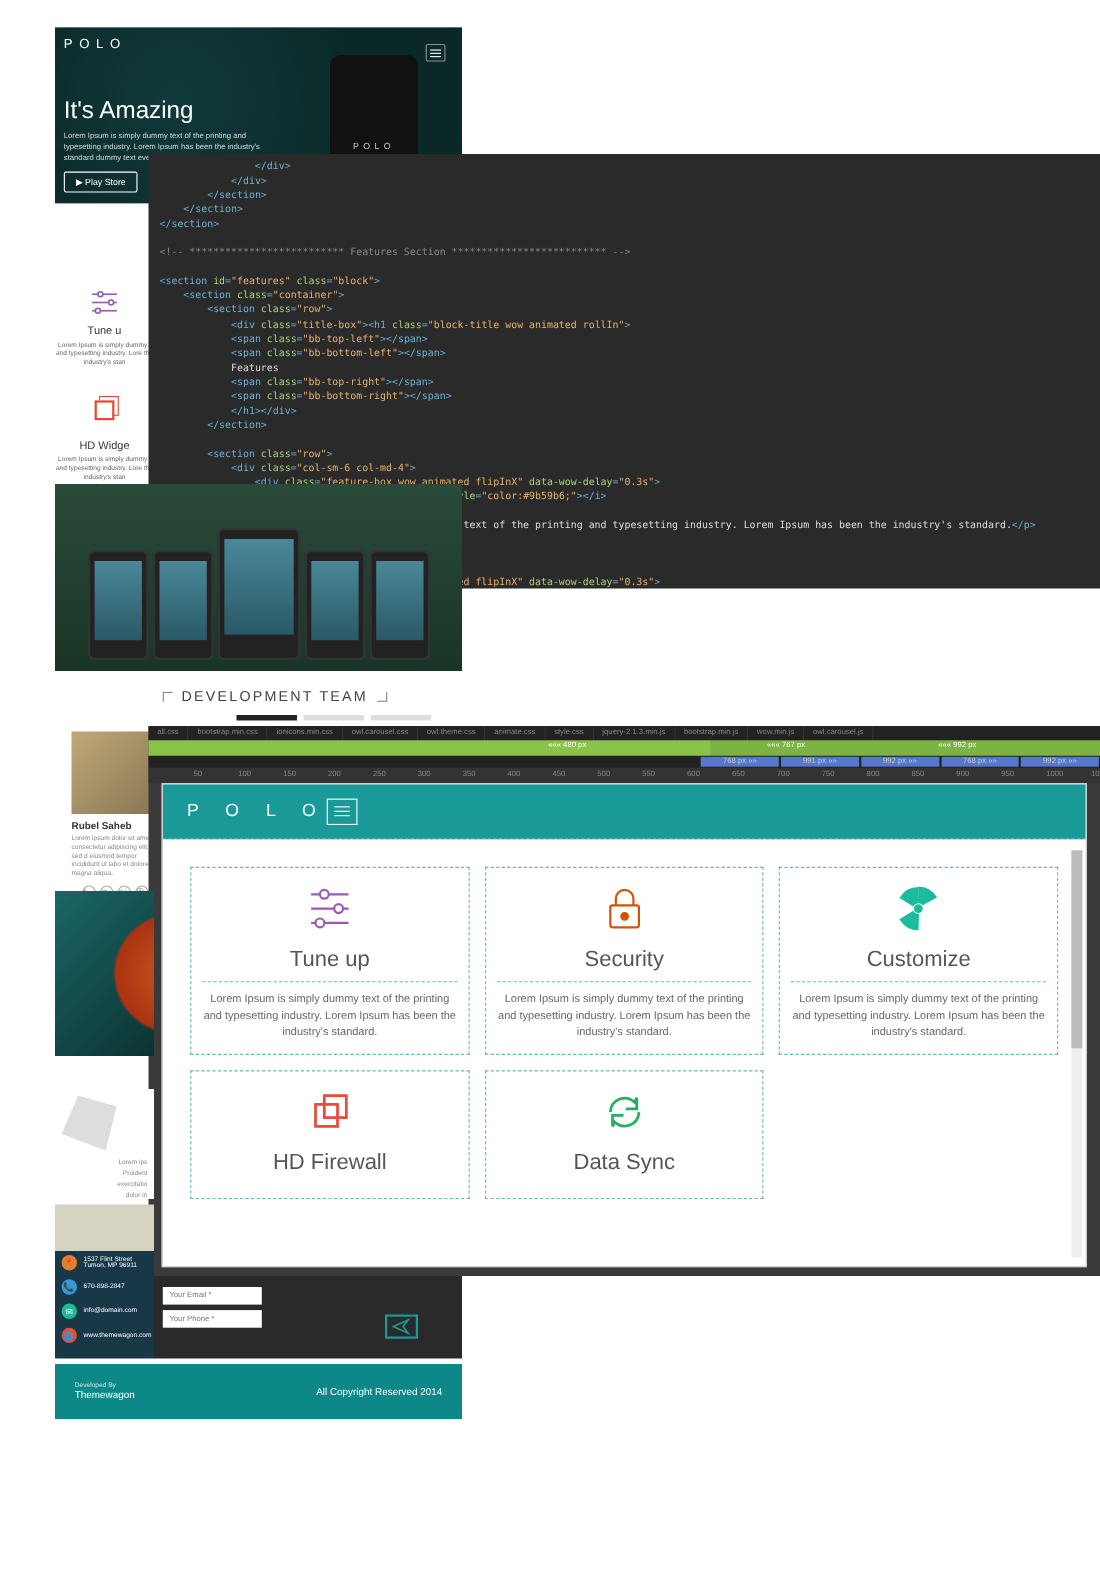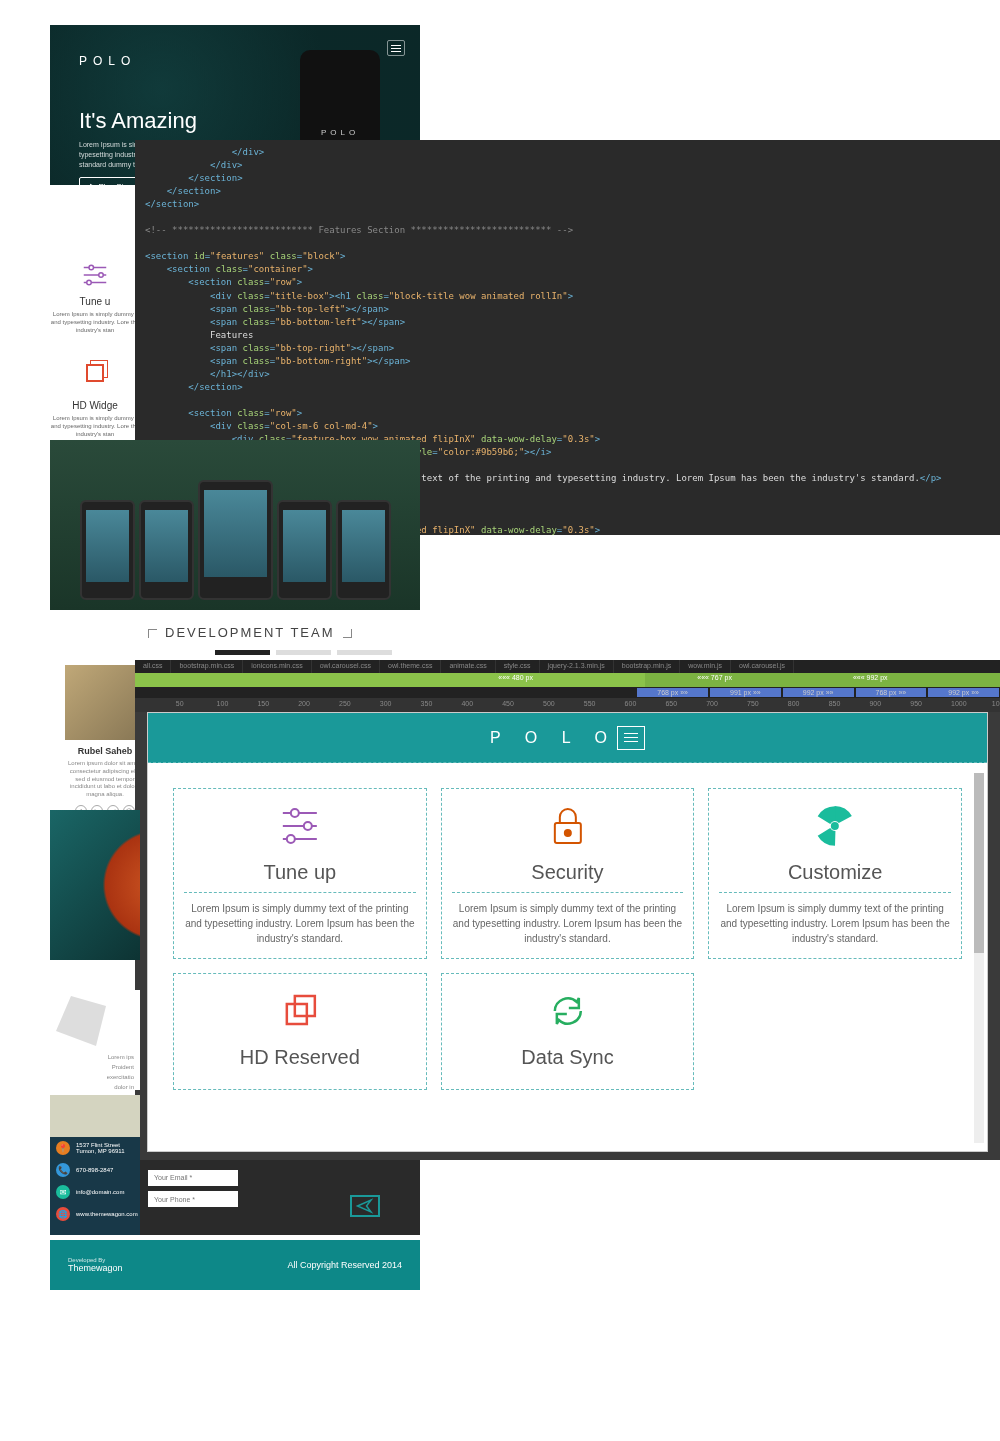--- a/index.html
+++ b/index.html
@@ -1,19 +1,19 @@
 <!DOCTYPE html>
 <html><head>
 <meta charset="utf-8">
 <style>
 * { margin: 0; padding: 0; box-sizing: border-box; }
 body { font-family: Arial, sans-serif; background: #fff; width: 1000px; }
 
 
-.hero { position: relative; width: 370px; height: 160px; margin: 25px 0 0 50px; background: linear-gradient(rgba(10,40,40,.6),rgba(10,40,40,.6)), radial-gradient(circle at 30% 40%, #1a5555 0%, #0d2828 60%); color: #fff; padding: 29px; overflow: hidden; }
+.hero { position: relative; width: 370px; height: 160px; margin: 25px 0 0 50px; background: linear-gradient(rgba(10,40,40,.6),rgba(10,40,40,.6)), radial-gradient(circle at 30% 40%, #1a5555 0%, #0d2828 60%); color: #fff; padding: 8px; overflow: hidden; }
 .hero-logo { letter-spacing: 6px; font-size: 12px; font-weight: 300; }
 .menu-btn { position: absolute; top: 15px; right: 15px; width: 18px; height: 16px; border: 1px solid rgba(255,255,255,.5); border-radius: 2px; display:flex; align-items:center; justify-content:center; }
 .menu-btn span { display:block; width:10px; height:1px; background:#fff; box-shadow:0 -3px 0 #fff, 0 3px 0 #fff; }
 .hero h1 { font-size: 22px; font-weight: 400; margin-top: 40px; }
 .hero .tag { font-size: 7px; line-height: 1.4; opacity: .8; max-width: 180px; margin-top: 6px; }
 .play { display:inline-block; border:1px solid #fff; padding:4px 10px; font-size:8px; margin-top:8px; border-radius:2px; }
 .phone { position:absolute; right:40px; top:25px; width:80px; height:140px; background:#111; border-radius:10px; padding:18px 6px; }
 .phone::after { content:"POLO"; display:block; color:#ccc; font-size:8px; letter-spacing:4px; text-align:center; margin-top:60px; }
 
 
@@ -34,39 +34,39 @@
 .devices .dev.big{width:75px;height:120px;}
 .devices .dev .scr{margin:8px 4px;height:75%;background:linear-gradient(#4a8899,#2a5866);}
 
 
 .team-hdr { position:absolute; left:140px; top:625px; font-size:13px; letter-spacing:2px; color:#444; }
 .team-hdr::before,.team-hdr::after{content:"";display:inline-block;width:8px;height:8px;border:1px solid #888;vertical-align:middle;margin:0 8px;}
 .team-hdr::before{border-right:none;border-bottom:none;}
 .team-hdr::after{border-left:none;border-top:none;}
 .tabs{position:absolute;left:215px;top:650px;display:flex;gap:6px;}
 .tabs span{width:55px;height:5px;background:#ddd;}.tabs span.act{background:#222;}
-.member{position:absolute;left:65px;top:665px;width:80px;text-align:center;}
+.member{position:absolute;left:65px;top:665px;width:80px;}
 .member .photo{width:75px;height:75px;background:linear-gradient(135deg,#c0a878 0%,#887755 100%);}
 .member h4{font-size:9px;margin-top:6px;color:#333;}
 .member p{font-size:6px;color:#888;line-height:1.3;margin:4px 0 6px;}
 .socials{display:flex;justify-content:center;gap:4px;}
 .socials span{width:12px;height:12px;border:1px solid #aaa;border-radius:50%;font-size:7px;line-height:11px;color:#888;}
 
 
 .devtools{position:absolute;left:135px;top:660px;width:865px;height:500px;background:#3a3a3a;}
 .filebar{background:#222;height:13px;display:flex;font-size:7px;color:#888;}
 .filebar span{padding:2px 8px;border-right:1px solid #333;}
 .bp-bar{height:14px;background:linear-gradient(to right,#8bc34a 0%,#8bc34a 59%,#7cb342 59%,#7cb342 100%);position:relative;font-size:7px;color:#fff;}
 .bp-bar .m{position:absolute;top:1px;}
 .bp-strip{background:#222;font-size:7px;color:#ccc;display:flex;justify-content:flex-end;gap:2px;padding:1px;}
 .bp-strip span{background:#5577cc;padding:1px 20px;}
 .ruler{background:#333;height:14px;position:relative;color:#888;font-size:7px;}
 .ruler span{position:absolute;top:2px;}
 .preview{background:#fff;margin:0 12px 12px;height:440px;position:relative;overflow:hidden;border:1px solid #ccc;}
-.pv-hdr{height:50px;background:#1a9999;display:flex;align-items:center;justify-content:center;padding:0 22px;border-bottom:1px dashed rgba(255,255,255,.3);}
+.pv-hdr{height:50px;background:#1a9999;display:flex;align-items:center;justify-content:flex-start;padding:0 22px;border-bottom:1px dashed rgba(255,255,255,.3);}
 .pv-hdr .lg{color:#fff;letter-spacing:10px;font-size:16px;font-weight:300;}
 .pv-menu{width:28px;height:24px;border:1px solid #fff;display:flex;align-items:center;justify-content:center;}
 .pv-menu span{width:14px;height:1px;background:#fff;box-shadow:0 -4px 0 #fff,0 4px 0 #fff;}
 .feat-grid{display:grid;grid-template-columns:repeat(3,1fr);gap:14px;padding:25px;}
 .fbox{border:1px dashed #6bb;padding:12px 10px;text-align:center;}
 .fbox .ic{height:50px;display:flex;align-items:center;justify-content:center;margin-bottom:10px;}
 .fbox h2{font-size:20px;font-weight:400;color:#555;margin:8px 0;}
 .fbox p{font-size:10px;color:#666;line-height:1.5;border-top:1px dashed #6bb;padding-top:8px;}
 .scroll-track{position:absolute;right:3px;top:60px;width:10px;height:370px;background:#eee;}
 .scroll-thumb{width:100%;height:180px;background:#bbb;}
@@ -306,21 +306,21 @@
   </div>
   <div class="fbox">
     <div class="ic">
             <svg viewBox="0 0 50 50">
               <g stroke="#e74c3c" stroke-width="2.5" fill="none">
                 <rect x="12" y="18" width="20" height="20"></rect>
                 <rect x="20" y="10" width="20" height="20"></rect>
               </g>
             </svg>
           </div>
-    <h2>HD Reserved</h2>
+    <h2>HD Firewall</h2>
 
   </div>
   <div class="fbox">
     <div class="ic">
             <svg viewBox="0 0 50 50">
               <g stroke="#27ae60" stroke-width="2.5" fill="none">
                 <path d="M12 25a13 13 0 0122-9l2-4v10h-10"></path>
                 <path d="M38 25a13 13 0 01-22 9l-2 4v-10h10"></path>
               </g>
             </svg>

